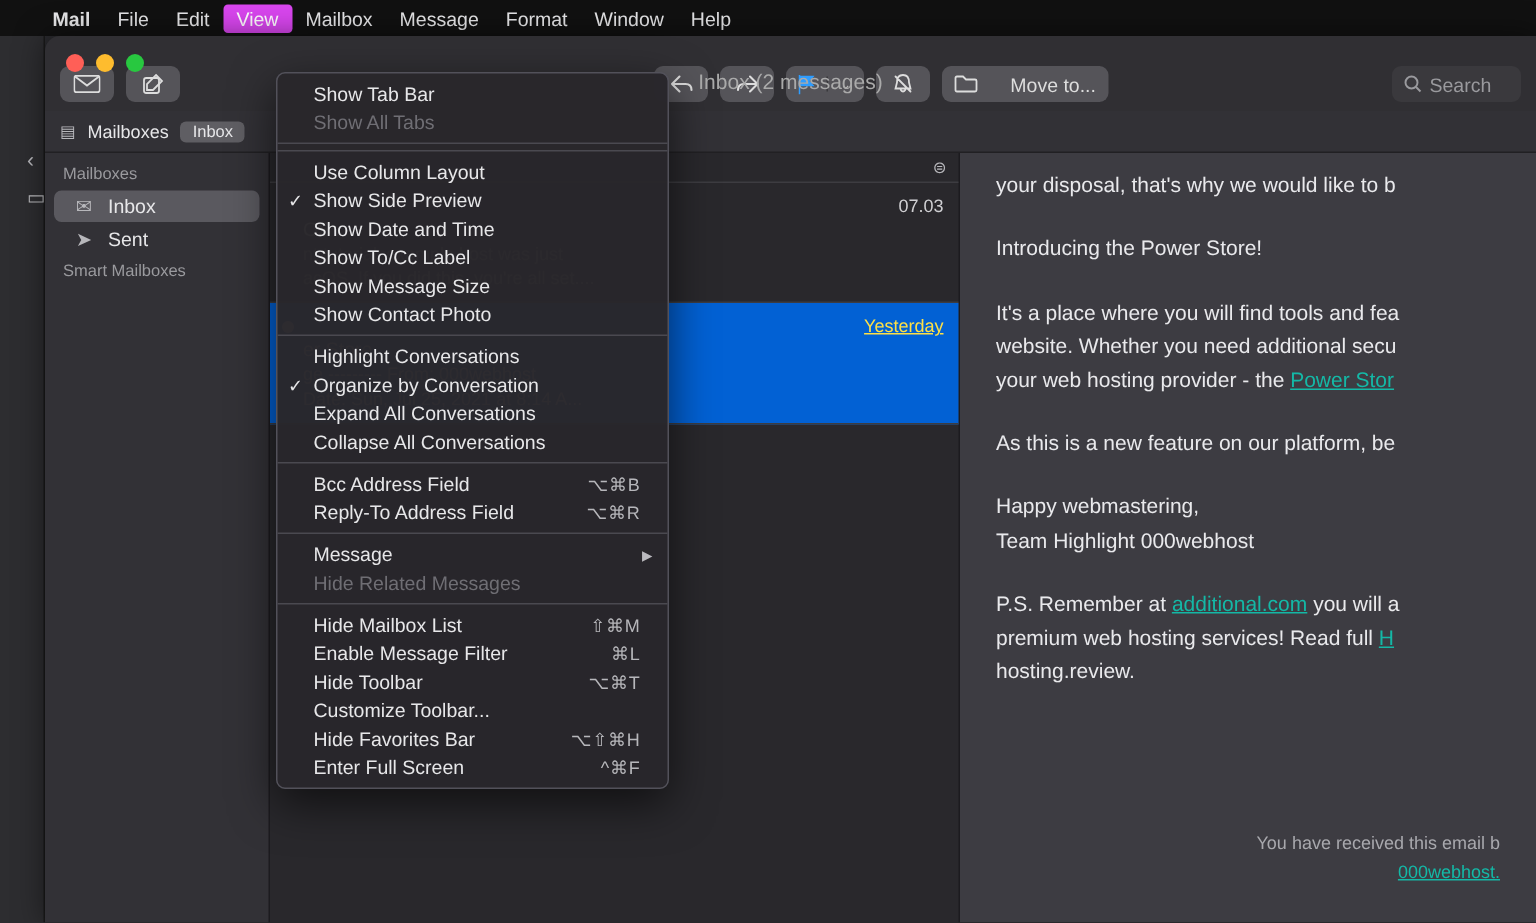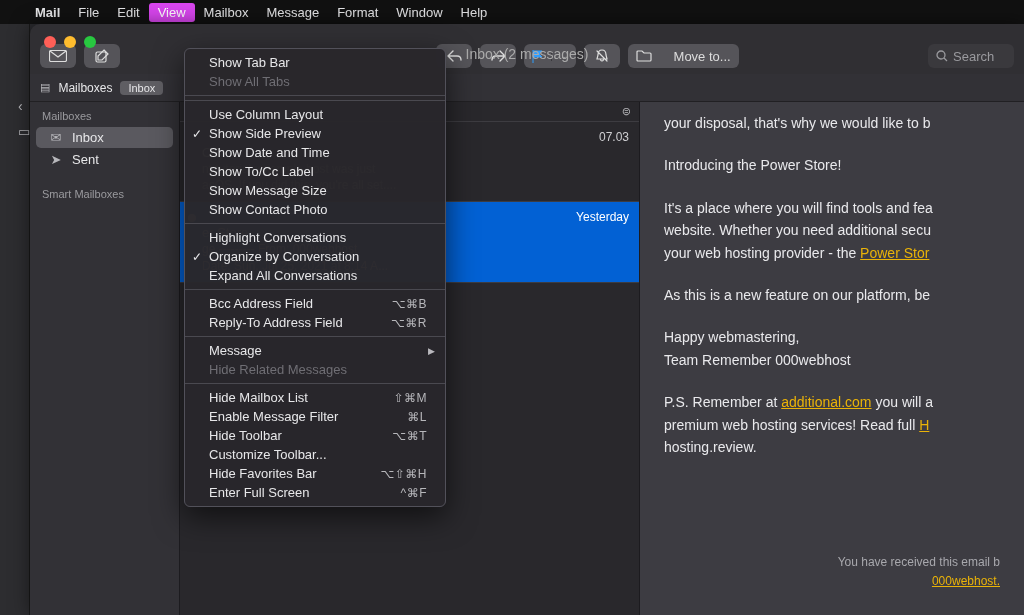--- a/index.html
+++ b/index.html
@@ -54,33 +54,33 @@
   .sb-item .ic { width:16px; text-align:center; color:#b7b7bb; }
 
   .msglist { width:460px; background:#29282c; border-right:1px solid #1c1b1f; position:relative; }
   .msglist-head { height:20px; border-bottom:1px solid #3d3c41; display:flex; justify-content:flex-end; align-items:center; padding:0 8px; font-size:11px; color:#b7b7bb; }
   .msg { border-bottom:1px solid #3d3c41; padding:8px 10px 8px 22px; font-size:12px; position:relative; }
   .msg .row1 { display:flex; justify-content:space-between; color:#cfcfd2; }
   .msg .subj { color:#e7e7e9; font-size:13px; margin-top:1px; }
   .msg .prev { color:#9a9a9e; font-size:12px; line-height:1.35; margin-top:1px; overflow:hidden; }
   .msg.sel { background:#0261d4; }
   .msg.sel .row1, .msg.sel .subj, .msg.sel .prev { color:#fff; }
-  .msg.sel .row1 .date { color:#ffffff; }
+  .msg.sel .row1 .date { color:#fde047;text-decoration:underline; }
   .dot { position:absolute; left:8px; top:12px; width:8px; height:8px; border-radius:50%; background:#0a84ff; }
   .msg.sel .dot{ background:#fff; }
 
   .preview { flex:1; background:#343338; padding:0; overflow:hidden; }
   .letter {
     margin:0; padding:0 24px 24px 24px;
     background:#3d3c42; height:100%;
     font-size:14px; color:#e9e9ec; line-height:1.6;
     display:flex; flex-direction:column;
   }
   .letter p { margin:10px 0; }
-  .letter a { color:#eab308; text-decoration:underline; }
+  .letter a { color:#14b8a6; text-decoration:underline; }
   .letter .footer { margin-top:auto; text-align:right; font-size:12px; color:#a8a8ad; }
 
   
   .dropdown {
     position:absolute; top:24px; left:184px; width:262px;
     background:#29272bfa; border:1px solid #52515a; border-radius:6px;
     box-shadow:0 10px 30px rgba(0,0,0,.6); padding:4px 0; z-index:100;
     font-size:13px;
     margin-top:24px;
   }
@@ -185,21 +185,21 @@
     <div class="sidebar">
       <div class="sb-head">Mailboxes</div>
       <div class="sb-item sel">
         <span class="ic">✉</span>
         <span>Inbox</span>
       </div>
       <div class="sb-item">
         <span class="ic">➤</span>
         <span>Sent</span>
       </div>
-      <div class="sb-head" style="margin-top:14px">Smart Mailboxes</div>
+      <div class="sb-head" style="margin-top:1px">Smart Mailboxes</div>
     </div>
 
     <div class="msglist">
       <div class="msglist-head">
         <span>⊜</span>
       </div>
       <div class="msg">
         <div class="row1">
             <span></span>
             <span class="date">07.03</span>
@@ -225,21 +225,21 @@
         <p>
           <span>It's a place where you will find tools and fea</span><br>
           <span>website. Whether you need additional secu</span><br>
           <span>your web hosting provider - the </span><a href="#">Power Stor</a>
         </p>
         <p>
           <span>As this is a new feature on our platform, be</span><br>
         </p>
         <p>
           <span>Happy webmastering,</span><br>
-          <span>Team Remember 000webhost</span>
+          <span>Team Highlight 000webhost</span>
         </p>
         <p>
           <span>P.S. Remember at </span><a href="#">additional.com</a><span> you will a</span><br>
           <span>premium web hosting services! Read full </span><a href="#">H</a><br>
           <span>hosting.review.</span>
         </p>
         <div class="footer">
           <span>You have received this email b</span><br>
           <a href="#">000webhost.</a>
         </div>
@@ -278,20 +278,23 @@
     <div class="dd-sep"></div>
     <div class="dd-item">
       <span>Highlight Conversations</span>
     </div>
     <div class="dd-item dd-check">
       <span>Organize by Conversation</span>
     </div>
     <div class="dd-item">
       <span>Expand All Conversations</span>
     </div>
+    <div class="dd-item">
+      <span>Collapse All Conversations</span>
+    </div>
     <div class="dd-sep"></div>
     <div class="dd-item">
       <span>Bcc Address Field</span>
       <span class="dd-short">⌥⌘B</span>
     </div>
     <div class="dd-item">
       <span>Reply-To Address Field</span>
       <span class="dd-short">⌥⌘R</span>
     </div>
     <div class="dd-sep"></div>

